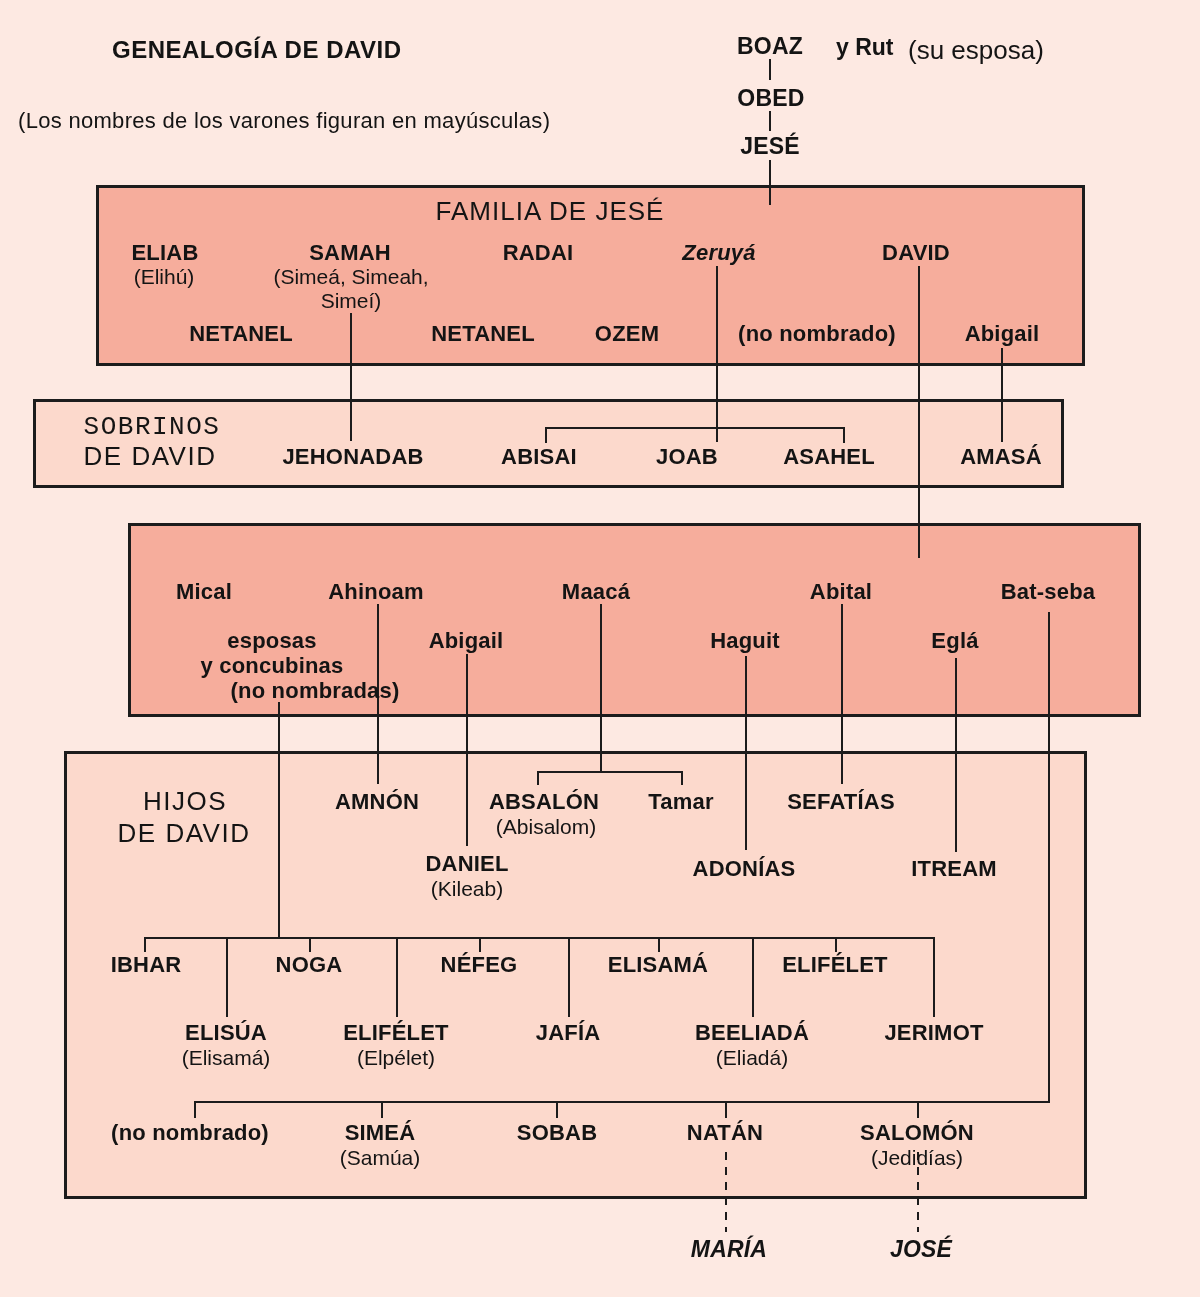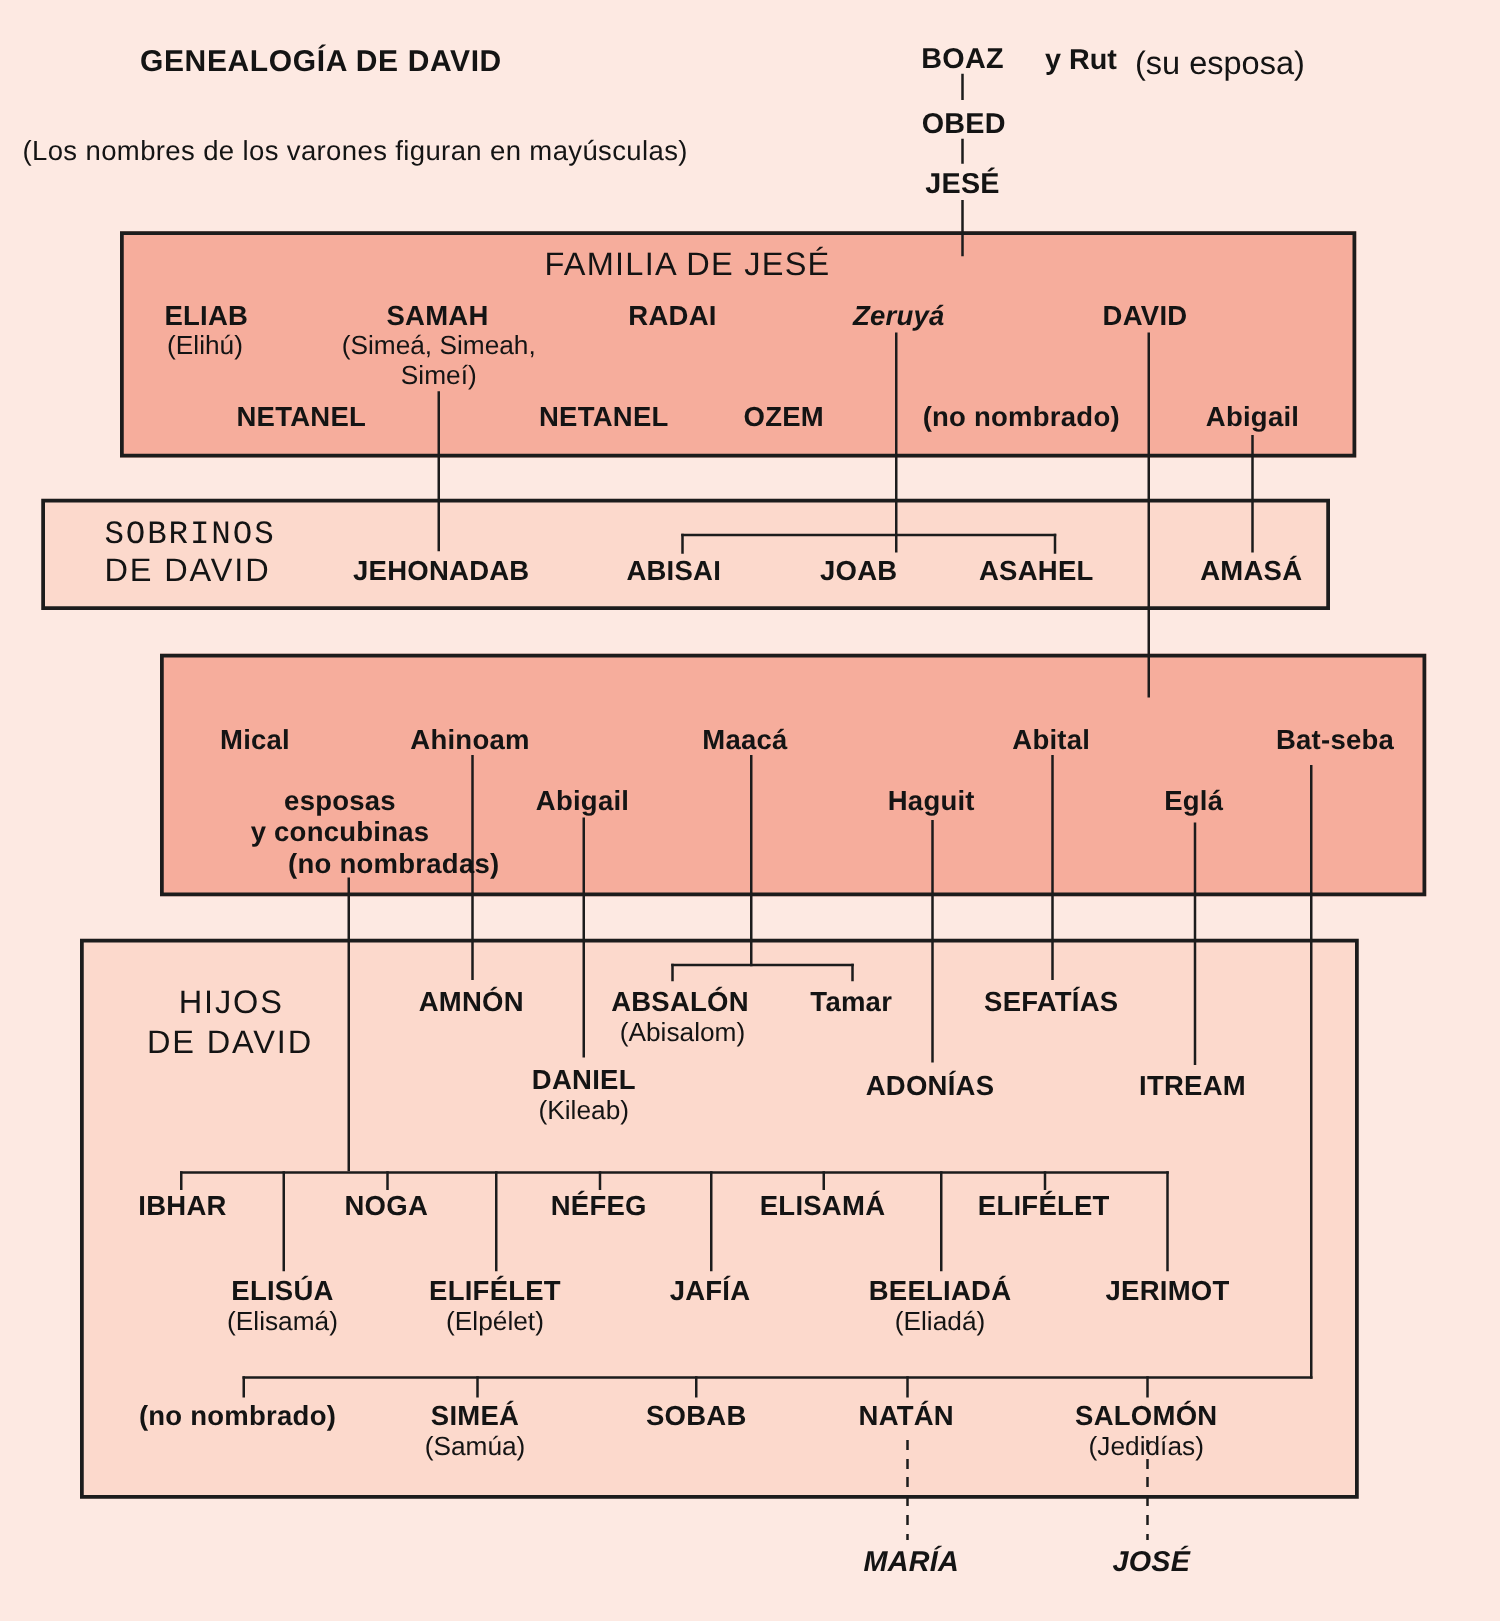--- a/index.html
+++ b/index.html
@@ -105,21 +105,21 @@
   <div class="nm" style="left:353px;top:444px;">JEHONADAB</div>
   <div class="nm" style="left:539px;top:444px;">ABISAI</div>
   <div class="nm" style="left:687px;top:444px;">JOAB</div>
   <div class="nm" style="left:829px;top:444px;">ASAHEL</div>
   <div class="nm" style="left:1001px;top:444px;">AMASÁ</div>
 
   <div class="nm" style="left:204px;top:579px;">Mical</div>
   <div class="nm" style="left:376px;top:579px;">Ahinoam</div>
   <div class="nm" style="left:596px;top:579px;">Maacá</div>
   <div class="nm" style="left:841px;top:579px;">Abital</div>
-  <div class="nm" style="left:1048px;top:579px;margin-left:20px;">Bat-seba</div>
+  <div class="nm" style="left:1048px;top:579px;">Bat-seba</div>
   <div class="nm" style="left:272px;top:628px;">esposas</div>
   <div class="nm" style="left:272px;top:653px;">y concubinas</div>
   <div class="nm" style="left:272px;top:678px;margin-left:43px;">(no nombradas)</div>
   <div class="nm" style="left:466px;top:628px;">Abigail</div>
   <div class="nm" style="left:745px;top:628px;">Haguit</div>
   <div class="nm" style="left:955px;top:628px;">Eglá</div>
 
   <div class="seclabel" style="left:185px;top:786px;">HIJOS</div>
   <div class="seclabel" style="left:184px;top:818px;">DE DAVID</div>
   <div class="nm" style="left:377px;top:789px;">AMNÓN</div>

